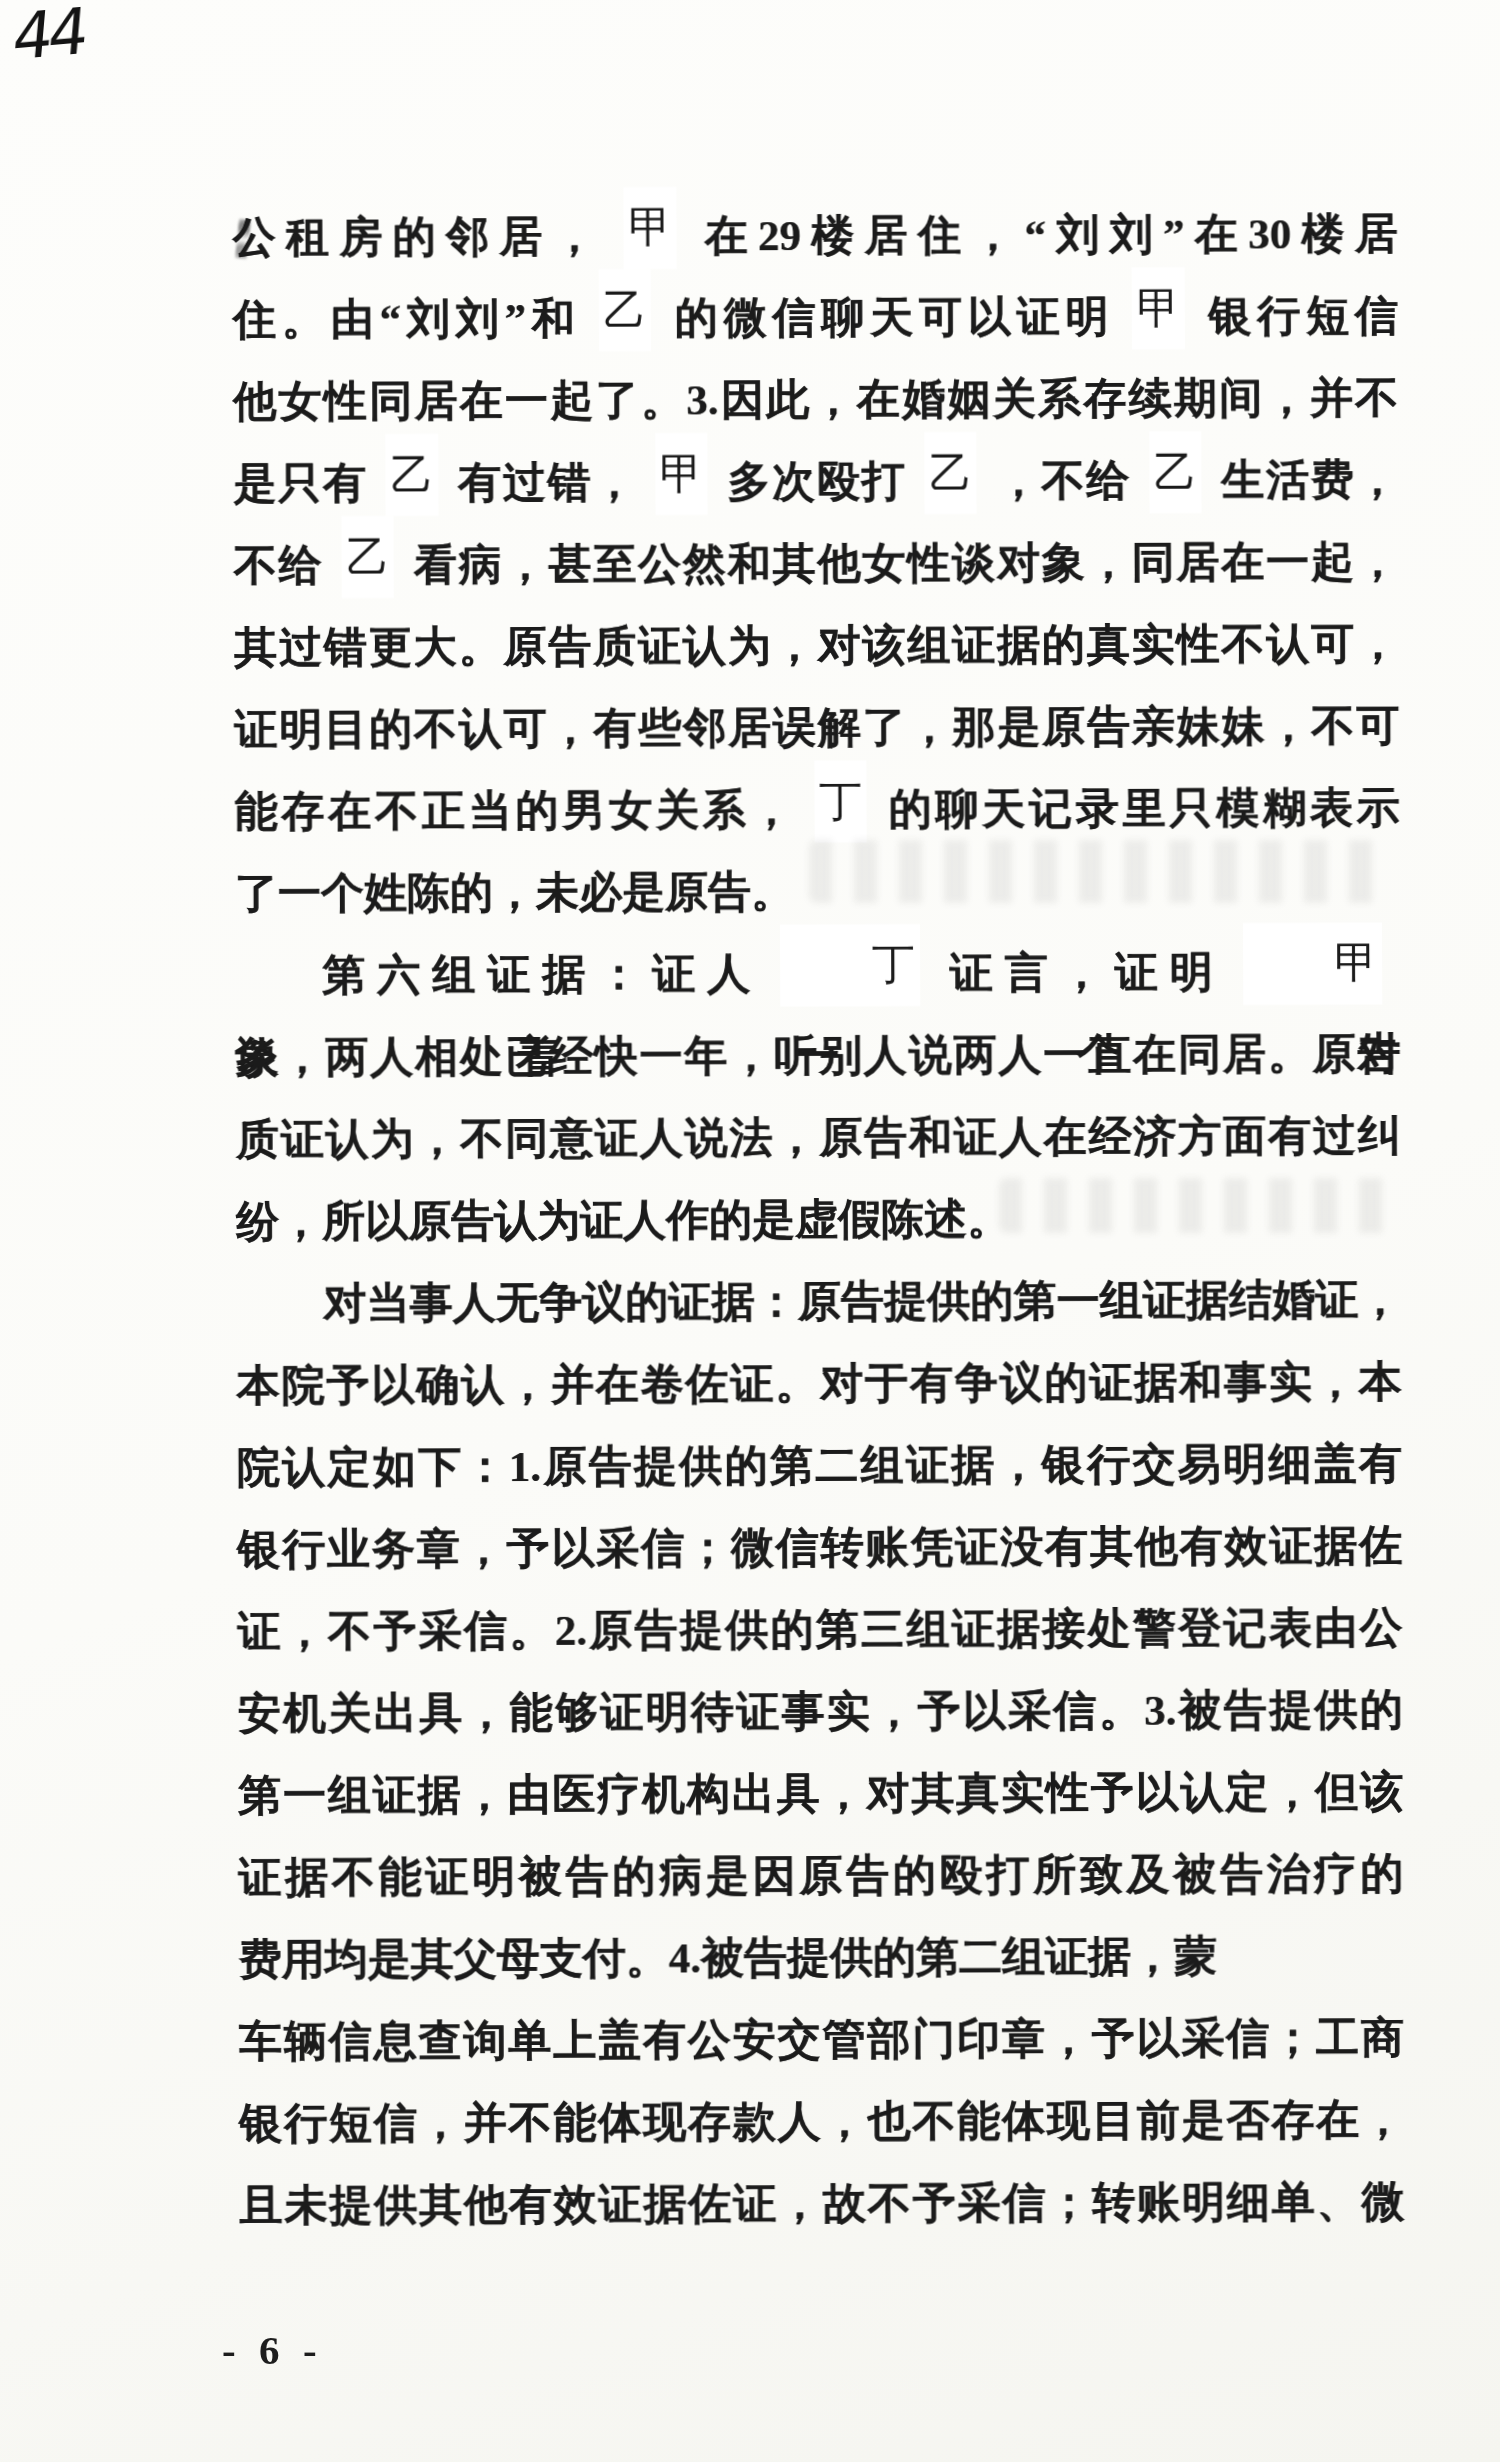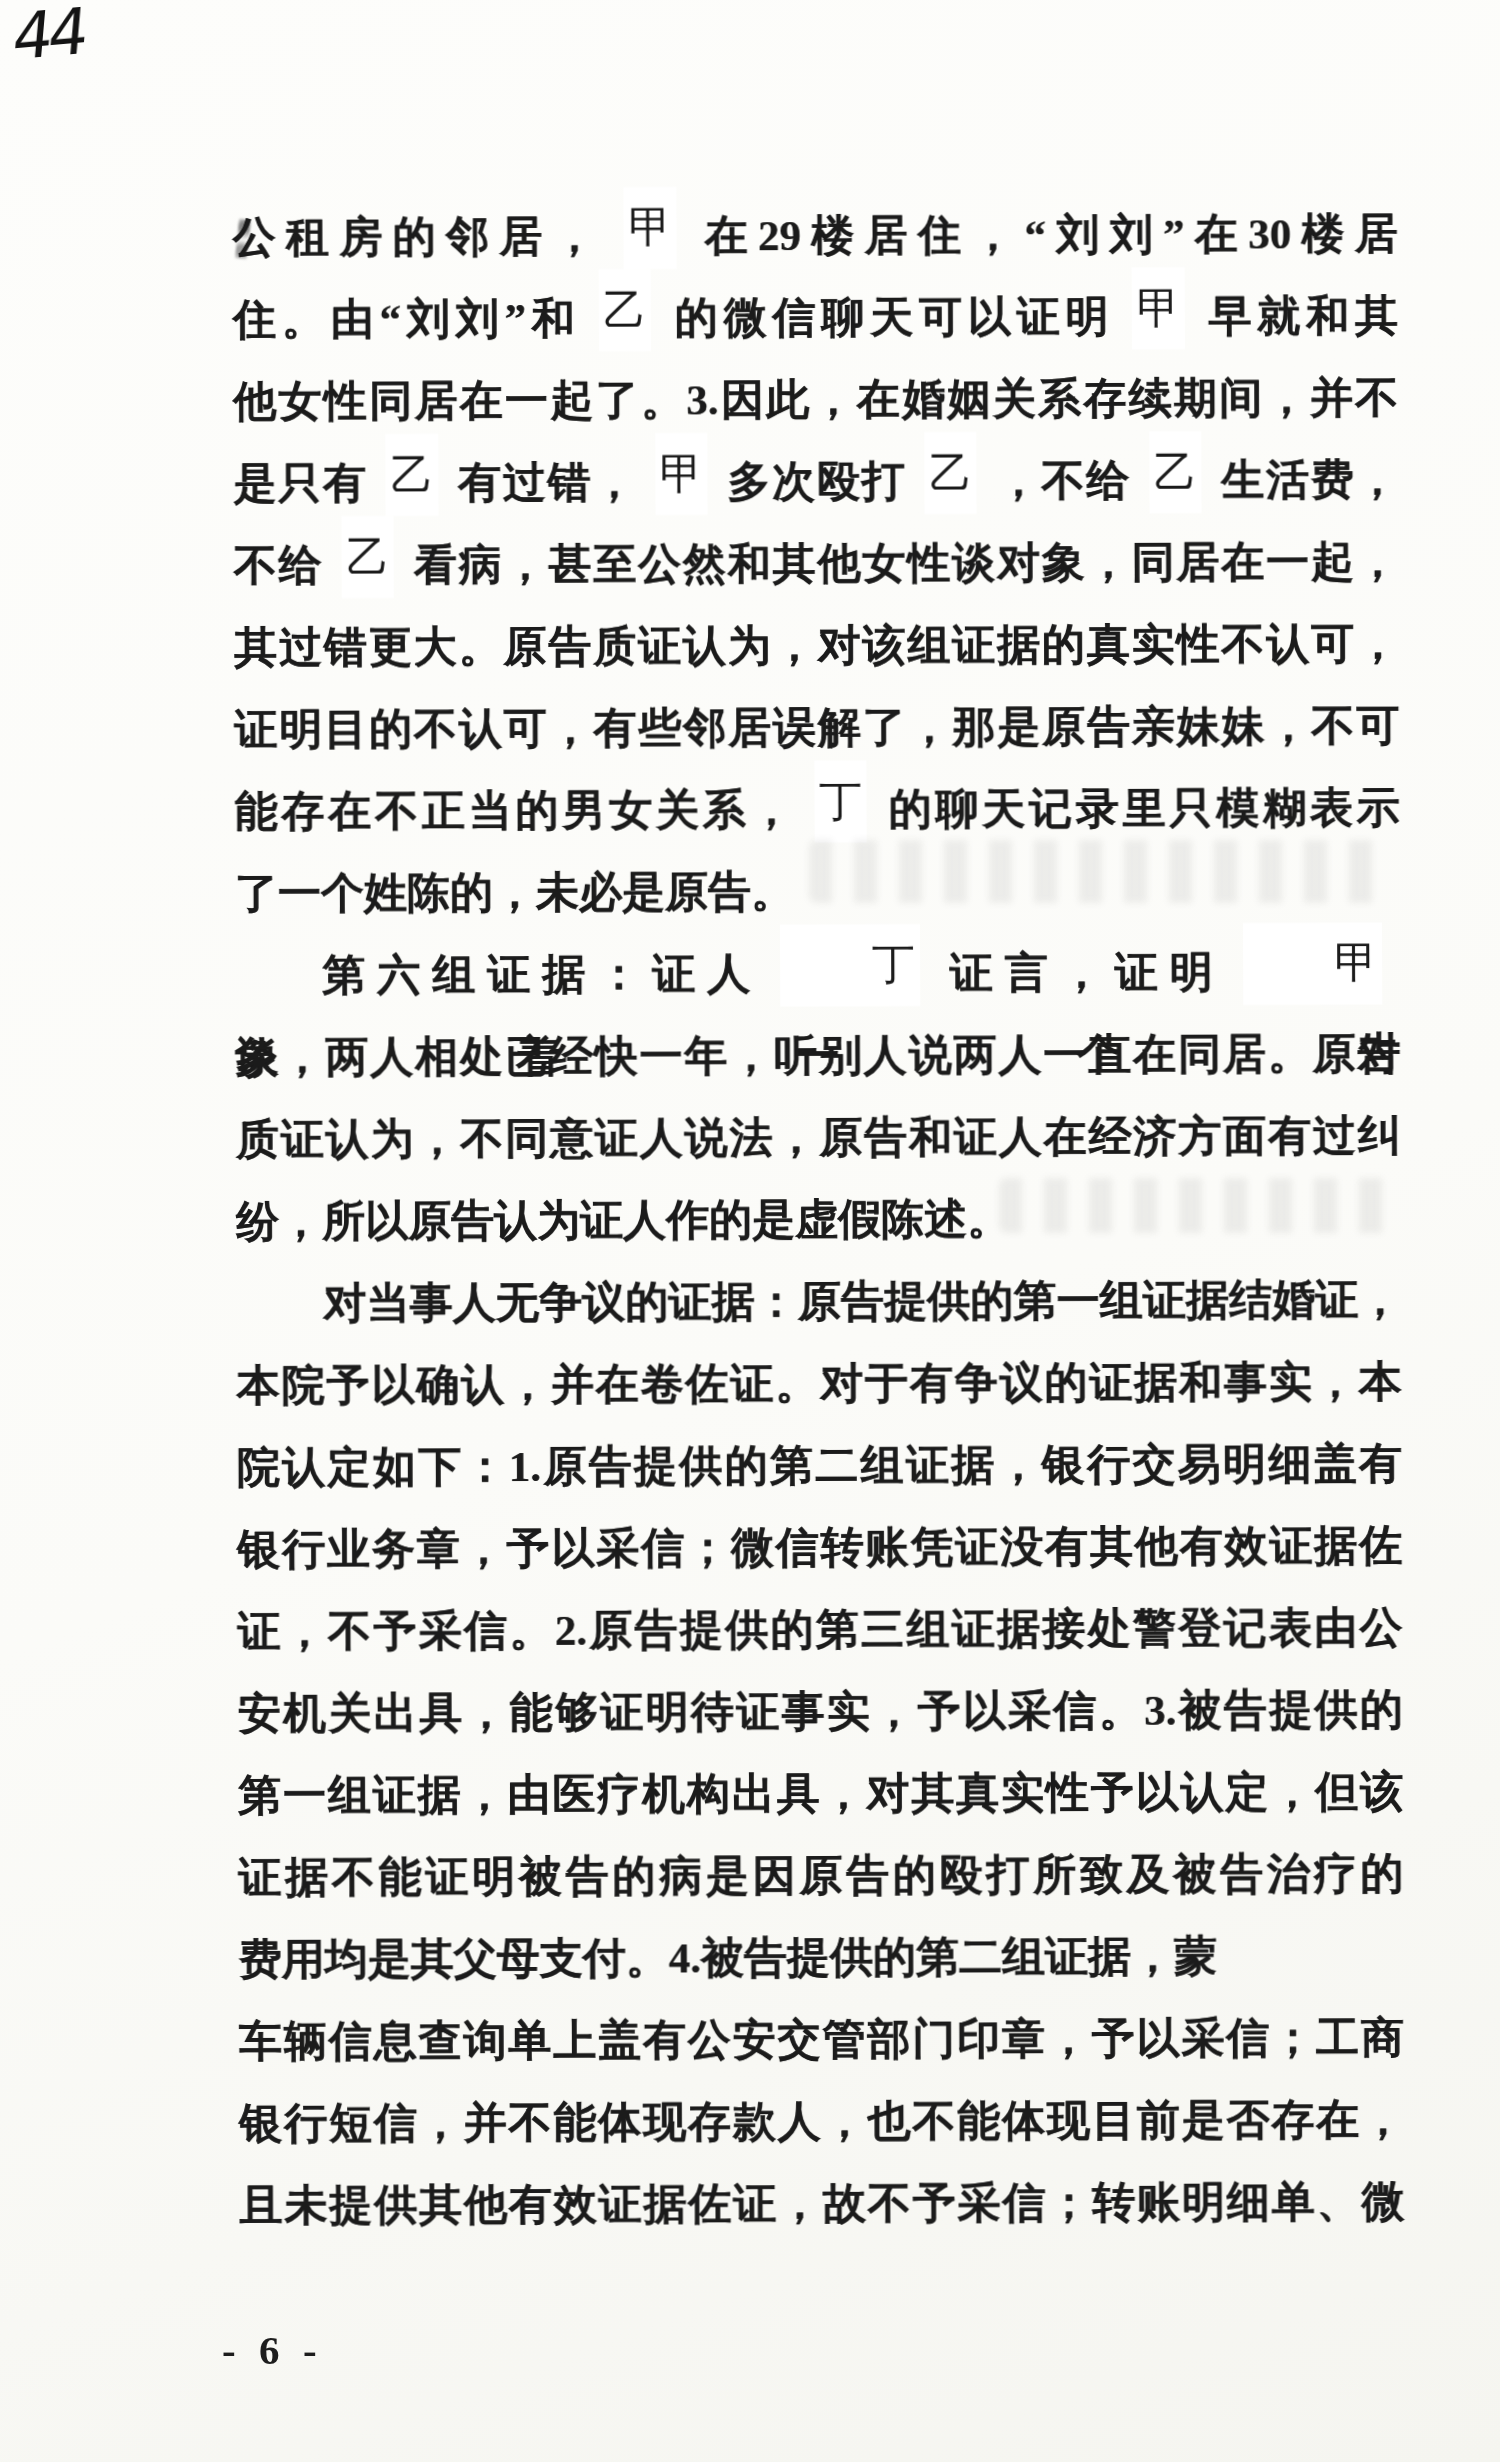--- a/index.html
+++ b/index.html
@@ -78,21 +78,21 @@
 <body>
 
 <div class="page">
 
   <div class="handwritten">44</div>
 
   <div class="ink-mark"></div>
 
   <div class="doc-body">
       <div class="line fill"><span>公租房的邻居，</span><span class="redact">甲</span><span>在29楼居住，“刘刘”在30楼居</span></div>
-      <div class="line fill"><span>住。由“刘刘”和</span><span class="redact">乙</span><span>的微信聊天可以证明</span><span class="redact">甲</span><span>早就和其</span></div>
+      <div class="line fill"><span>住。由“刘刘”和</span><span class="redact">乙</span><span>的微信聊天可以证明</span><span class="redact">甲</span><span>银行短信</span></div>
       <div class="line fill"><span>他女性同居在一起了。3.因此，在婚姻关系存续期间，并不</span></div>
       <div class="line fill"><span>是只有</span><span class="redact">乙</span><span>有过错，</span><span class="redact">甲</span><span>多次殴打</span><span class="redact">乙</span><span>，不给</span><span class="redact">乙</span><span>生活费，</span></div>
       <div class="line fill"><span>不给</span><span class="redact">乙</span><span>看病，甚至公然和其他女性谈对象，同居在一起，</span></div>
       <div class="line fill"><span>其过错更大。原告质证认为，对该组证据的真实性不认可，</span></div>
       <div class="line fill"><span>证明目的不认可，有些邻居误解了，那是原告亲妹妹，不可</span></div>
       <div class="line fill"><span>能存在不正当的男女关系，</span><span class="redact">丁</span><span>的聊天记录里只模糊表示</span></div>
       <div class="line"><span>了一个姓陈的，未必是原告。</span></div>
       <div class="line fill indent"><span>第六组证据：证人</span><span class="redact">丁</span><span>证言，证明</span><span class="redact">甲</span><span>谈着一个对</span></div>
       <div class="line fill"><span>象，两人相处已经快一年，听别人说两人一直在同居。原告</span></div>
       <div class="line fill"><span>质证认为，不同意证人说法，原告和证人在经济方面有过纠</span></div>

